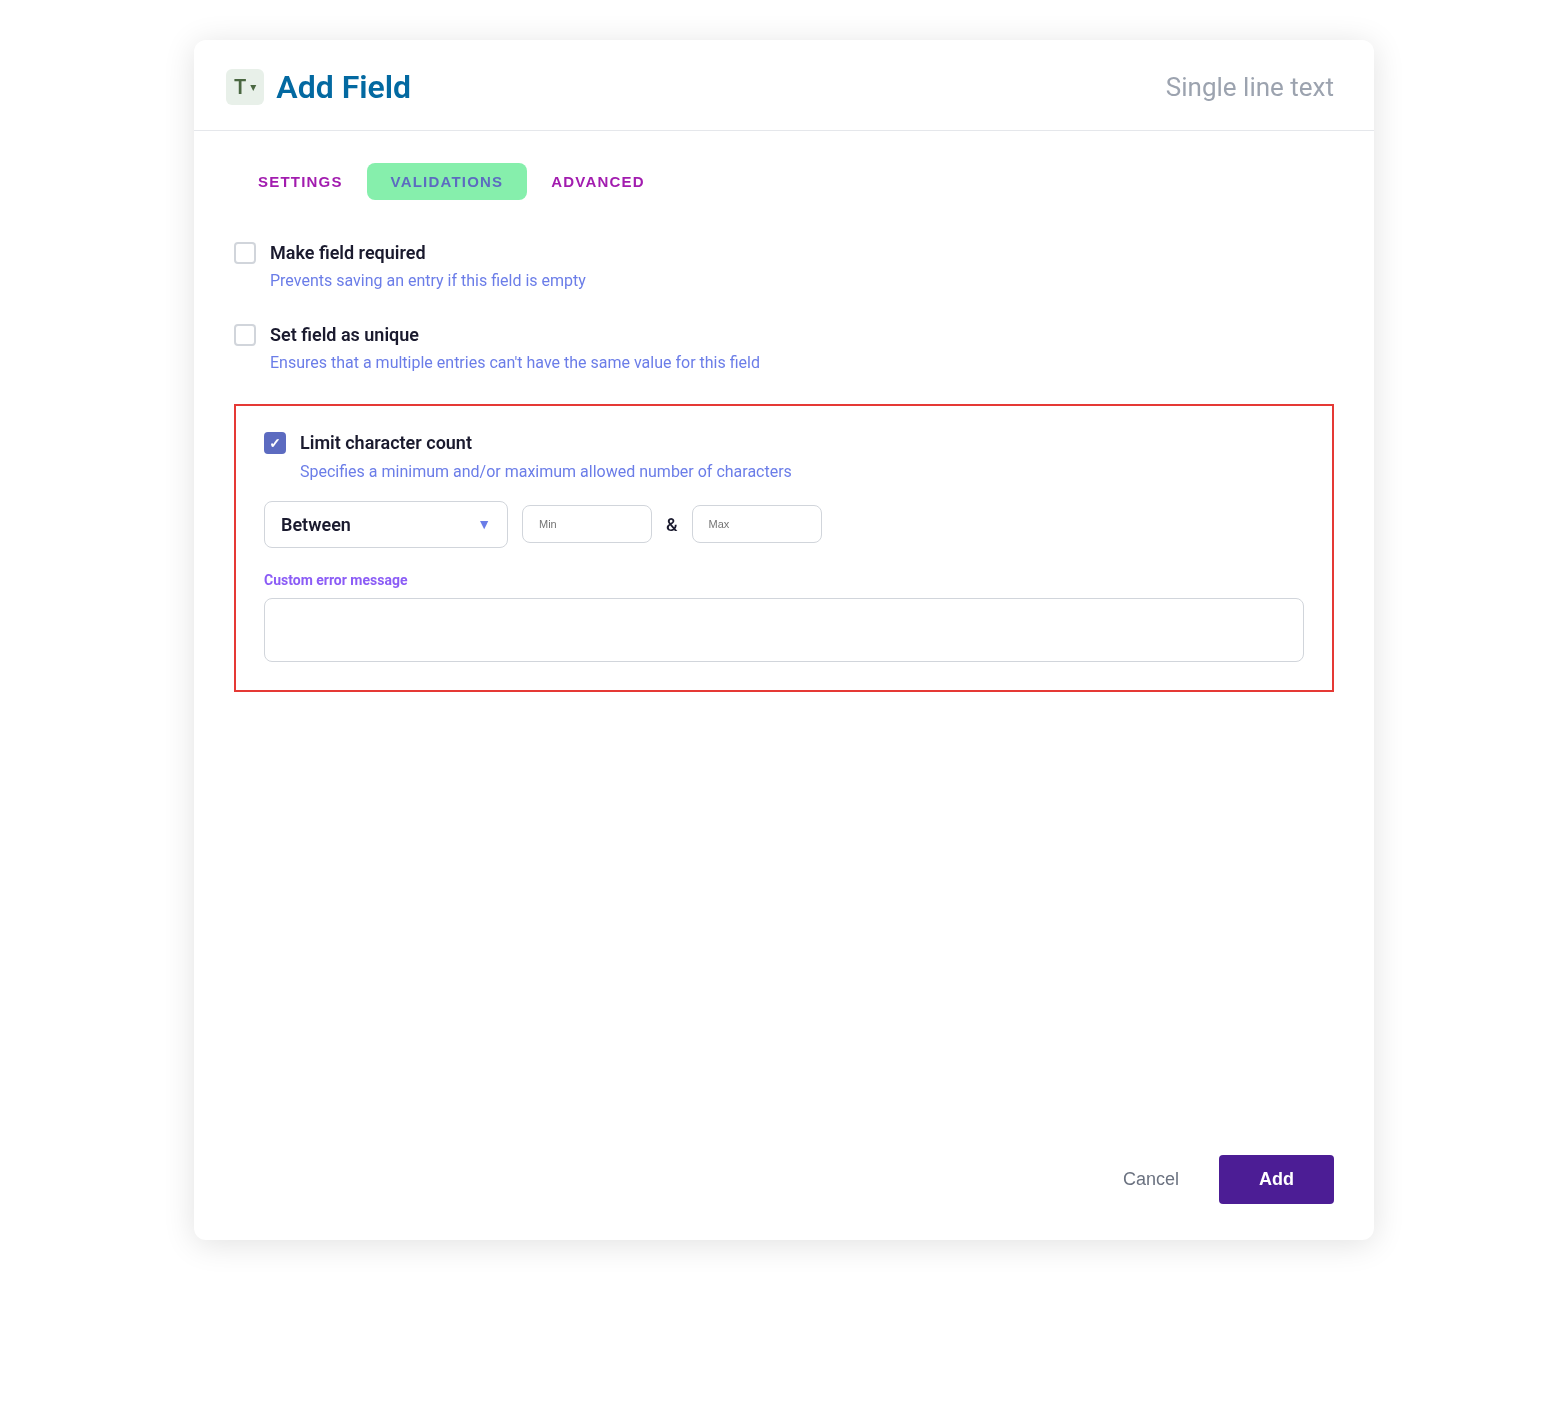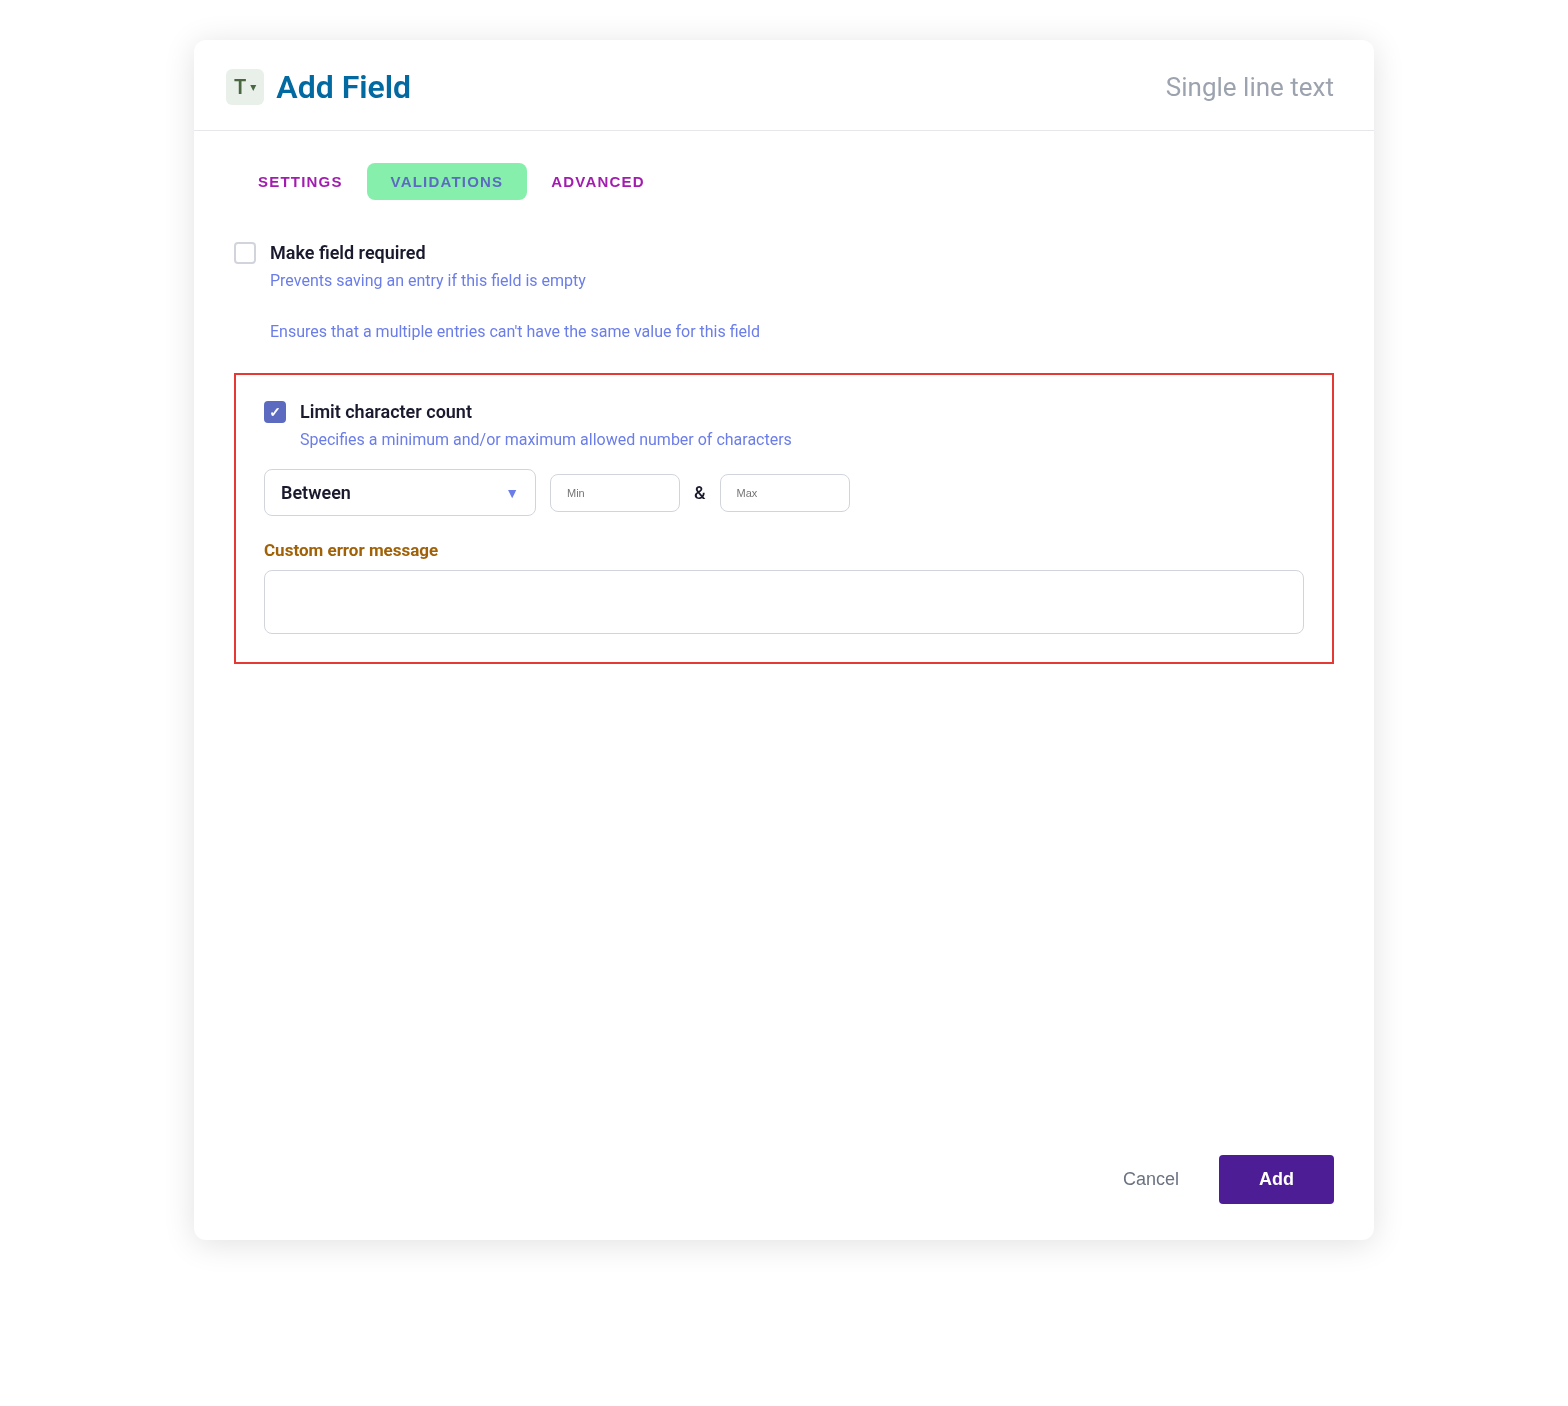--- a/index.html
+++ b/index.html
@@ -173,21 +173,21 @@
       margin-top: 20px;
     }
 
     .select-dropdown {
       display: flex;
       align-items: center;
       justify-content: space-between;
       border: 1.5px solid #d1d5db;
       border-radius: 8px;
       padding: 12px 16px;
-      width: 272px;
+      width: 244px;
       cursor: pointer;
       background: #fff;
       font-size: 18px;
       font-weight: 600;
       color: #1a1a2e;
     }
 
     .select-dropdown .chevron {
       color: #6b7de8;
       font-size: 14px;
@@ -204,23 +204,23 @@
       text-align: left;
     }
 
     .ampersand {
       font-size: 18px;
       color: #1a1a2e;
       font-weight: 500;
     }
 
     .error-msg-label {
-      font-size: 17px;
+      font-size: 14px;
       font-weight: 700;
-      color: #a16207;
+      color: #8b5cf6;
       margin-top: 24px;
       margin-bottom: 10px;
     }
 
     .error-msg-input {
       width: 100%;
       border: 1.5px solid #d1d5db;
       border-radius: 8px;
       padding: 18px 16px;
       font-size: 16px;
@@ -285,20 +285,24 @@
 
     <div class="section">
       <div class="checkbox-row">
         <div class="checkbox"></div>
         <span class="label-text">Make field required</span>
       </div>
       <p class="description-text">Prevents saving an entry if this field is empty</p>
     </div>
 
     <div class="section">
+      <div class="checkbox-row">
+        <div class="checkbox"></div>
+        <span class="label-text">Set field as unique</span>
+      </div>
       <p class="description-text">Ensures that a multiple entries can't have the same value for this field</p>
     </div>
 
     <div class="highlighted-section">
       <div class="checkbox-row">
         <div class="checkbox checked"></div>
         <span class="label-text">Limit character count</span>
       </div>
       <p class="description-text">Specifies a minimum and/or maximum allowed number of characters</p>
 

